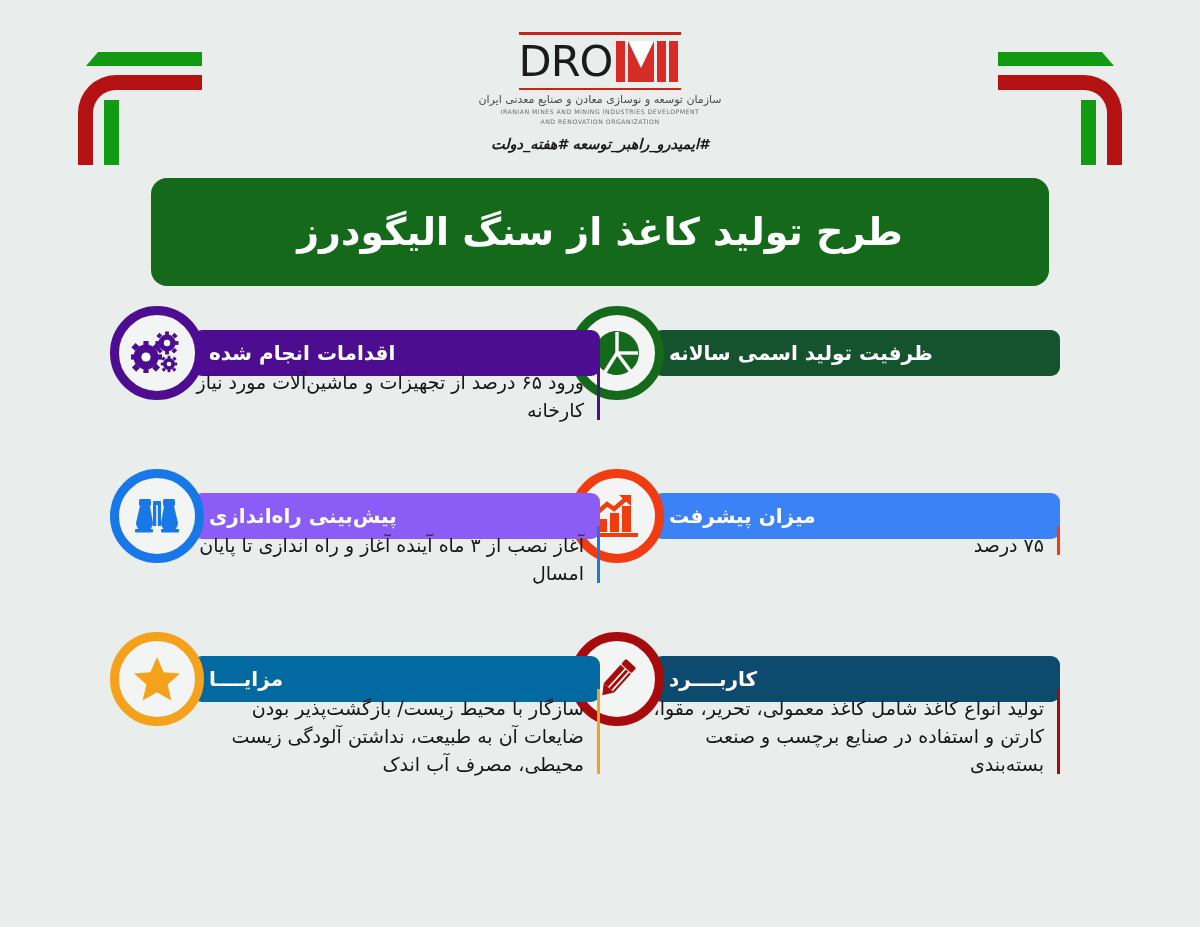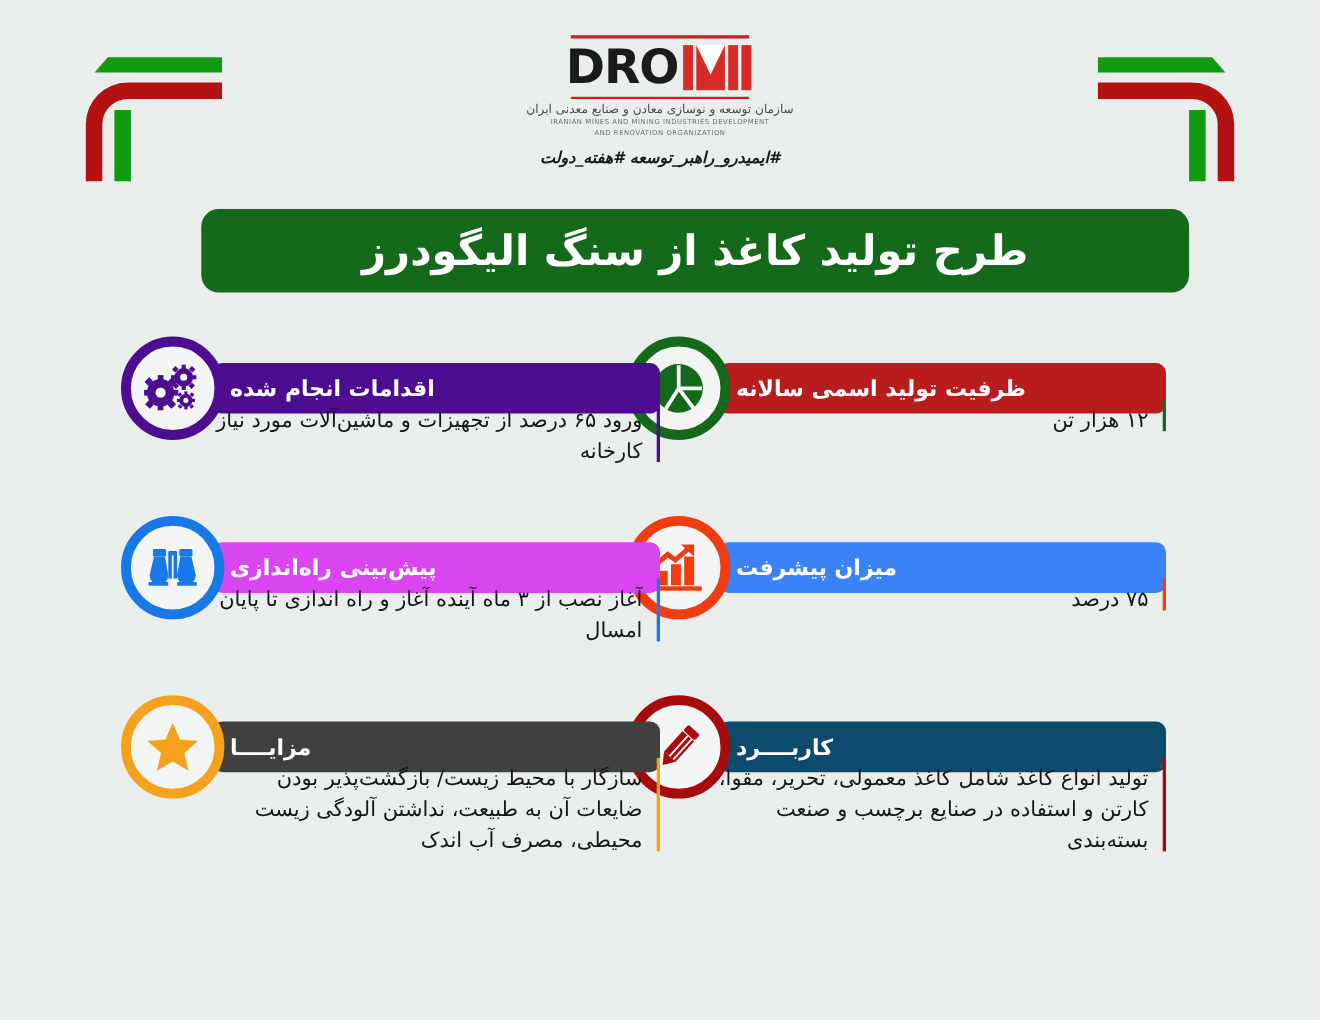--- a/index.html
+++ b/index.html
@@ -24,33 +24,33 @@
   .logo-rule{width:162px;height:3px;background:#c9221f;margin-bottom:4px;}
   .midro-row{display:flex;align-items:center;height:44px;}
   .bar{background:#d62b26;margin-right:3px;}
   .b1{width:9px;height:41px;}
   .b2{width:9px;height:41px;}
   .m-glyph{position:relative;width:26px;height:41px;background:#d62b26;margin-right:3px;}
   .m-glyph:after{content:"";position:absolute;left:50%;top:0;transform:translateX(-50%);
     width:0;height:0;border-left:13px solid transparent;border-right:13px solid transparent;
     border-top:27px solid #ffffff;}
   .b3{width:9px;height:41px;}
-  .dro{font-family:"DejaVu Sans","Liberation Sans",sans-serif;font-weight:700;
+  .dro{font-family:"DejaVu Sans","Liberation Sans",sans-serif;font-weight:400;
     font-size:43px;line-height:41px;color:#1b1b1b;letter-spacing:-1px;margin-right:4px;}
   .logo-rule2{width:162px;height:2px;background:#c9221f;margin-top:5px;}
   .logo-fa{font-size:11px;color:#4a4a4a;margin-top:3px;letter-spacing:.2px;direction:rtl;}
   .logo-en{font-size:6.2px;color:#6d6d6d;letter-spacing:.5px;line-height:8px;
     text-align:center;direction:ltr;margin-top:2px;}
   .hashtags{margin-top:10px;font-size:14.5px;font-weight:700;color:#1a1a1a;
     direction:rtl;letter-spacing:0px;font-style:italic;}
 
   
-  .title-banner{position:absolute;left:151px;top:190px;width:898px;height:76px;
+  .title-banner{position:absolute;left:151px;top:178px;width:898px;height:108px;
     background:#15691a;border-radius:16px;display:flex;align-items:center;
-    justify-content:center;margin-left:32px;}
+    justify-content:center;}
   .title-banner span{color:#fff;font-size:38px;font-weight:700;direction:rtl;
     letter-spacing:0px;}
 
   
   .grid{position:absolute;left:0;top:330px;width:1200px;}
   .row{position:relative;height:163px;}
   .card{position:absolute;width:460px;}
   .card.col-right{right:140px;}
   .card.col-left{left:140px;}
 
@@ -65,46 +65,46 @@
   .icon-circle{position:absolute;left:-30px;top:-24px;width:94px;height:94px;
     border-radius:50%;background:#f2f5f3;box-sizing:border-box;
     display:flex;align-items:center;justify-content:center;}
 
   .body{position:relative;padding:7px 6px 0 0;margin-left:53px;}
   .body .btext{font-size:19px;line-height:28px;color:#161616;direction:rtl;
     text-align:right;padding-right:10px;}
   .accent{position:absolute;right:0;top:2px;width:3px;bottom:4px;}
 
   
-  .c-green   .head,.c-green   .pointer{background:#b91c1c;}
+  .c-green   .head,.c-green   .pointer{background:#14532d;}
   .c-green   .pointer{border-right:20px solid #15691a;}
   .c-green   .icon-circle{border:9px solid #15691a;}
   .c-green   .accent{background:#15691a;}
 
   .c-purple  .head{background:#4d0d91;}
   .c-purple  .pointer{border-right:20px solid #4d0d91;}
   .c-purple  .icon-circle{border:9px solid #4d0d91;}
   .c-purple  .accent{background:#4d0d91;}
 
   .c-orangered .head{background:#3b82f6;}
   .c-orangered .pointer{border-right:20px solid #f03c10;}
   .c-orangered .icon-circle{border:9px solid #f03c10;}
   .c-orangered .accent{background:#f03c10;}
 
-  .c-blue    .head{background:#d946ef;}
+  .c-blue    .head{background:#8b5cf6;}
   .c-blue    .pointer{border-right:20px solid #1878e8;}
   .c-blue    .icon-circle{border:9px solid #1878e8;}
   .c-blue    .accent{background:#1878e8;}
 
   .c-darkred .head{background:#0c4a6e;}
   .c-darkred .pointer{border-right:20px solid #a80b0b;}
   .c-darkred .icon-circle{border:9px solid #a80b0b;}
   .c-darkred .accent{background:#a80b0b;}
 
-  .c-amber   .head{background:#404040;justify-content:flex-end;}
+  .c-amber   .head{background:#0369a1;justify-content:flex-end;}
   .c-amber   .pointer{border-right:20px solid #f6a11b;}
   .c-amber   .icon-circle{border:9px solid #f6a11b;}
   .c-amber   .accent{background:#f6a11b;}
 
   svg.ico{display:block;}
 </style>
 </head>
 <body>
 
 <div class="stage">
@@ -164,24 +164,20 @@
               <circle cx="26" cy="26" r="22" fill="#15691a"></circle>
               <path d="M26 26 L26 4 A22 22 0 0 0 26 48 Z" fill="#15691a"></path>
               <g stroke="#ffffff" stroke-width="3.4" fill="none">
                 <line x1="26" y1="5" x2="26" y2="26"></line>
                 <line x1="26" y1="26" x2="47" y2="26"></line>
                 <line x1="26" y1="26" x2="14" y2="45"></line>
                 <line x1="26" y1="26" x2="40" y2="45"></line>
               </g>
             </svg>
           </div>
-        </div>
-        <div class="body">
-          <div class="accent"></div>
-          <div class="btext">۱۲ هزار تن</div>
         </div>
       </div>
 
       <div class="card col-left c-purple">
         <div class="head-wrap">
           <div class="head">
             <span class="label">اقدامات انجام شده</span>
           </div>
           <div class="pointer"></div>
           <div class="icon-circle">

